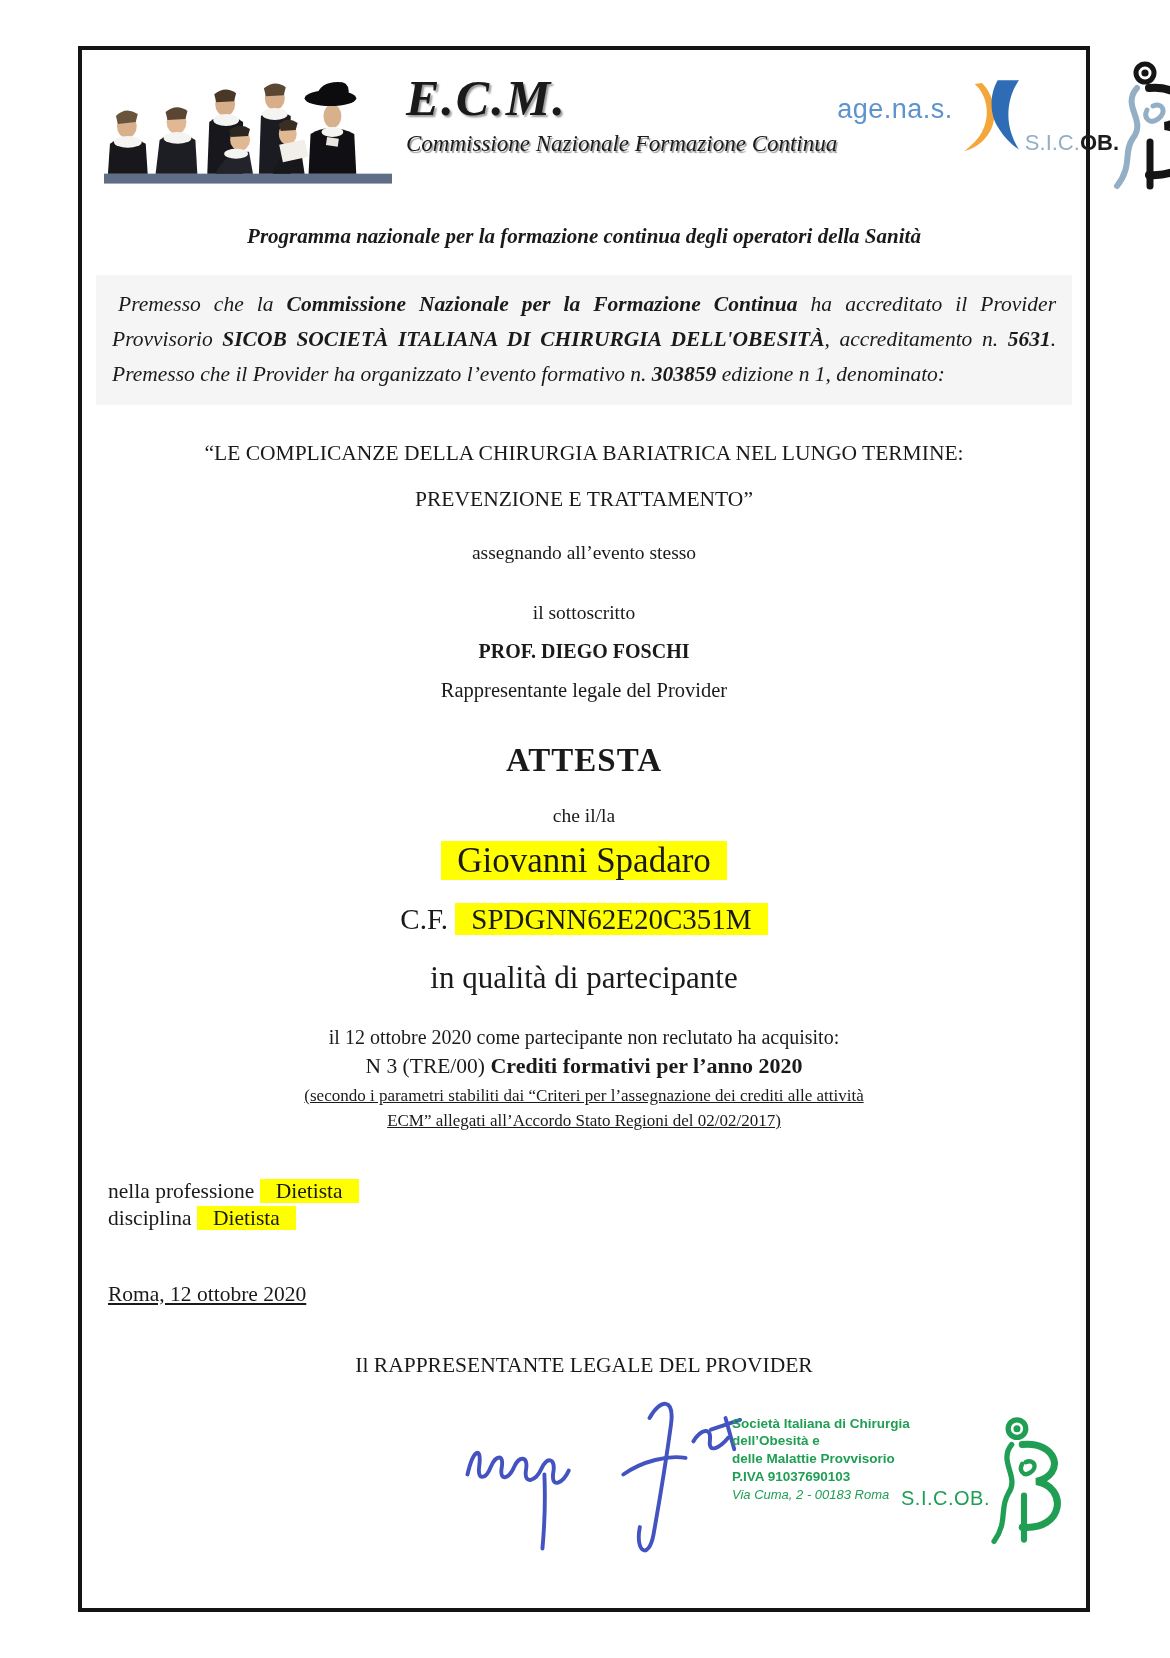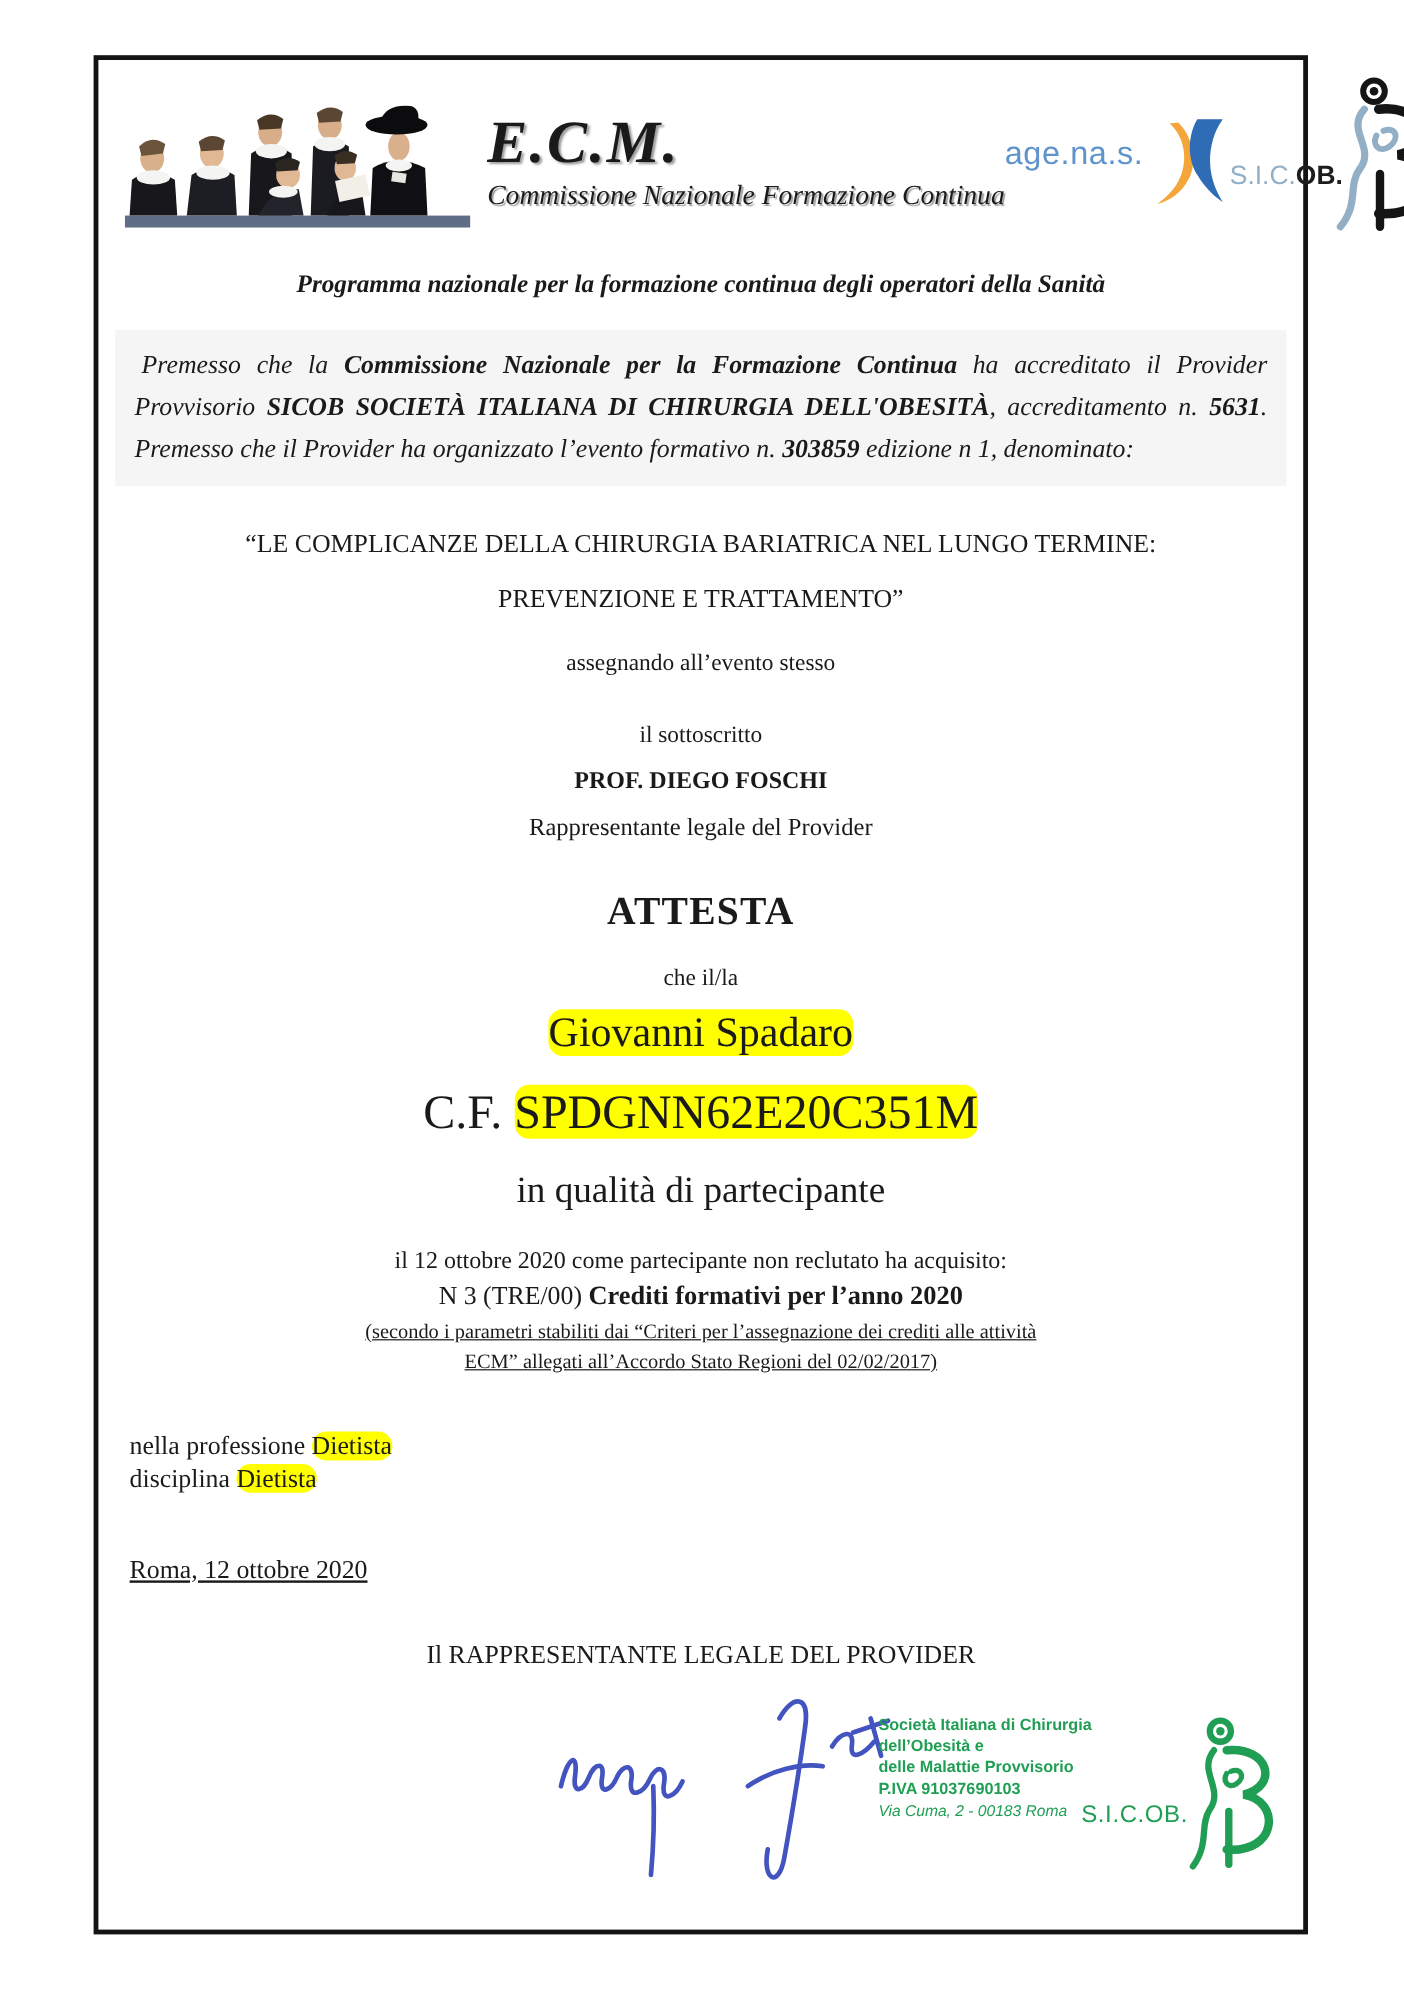--- a/index.html
+++ b/index.html
@@ -7,21 +7,21 @@
     --agenas-steel:#93afc6; --swoosh-orange:#f4a63a; --swoosh-blue:#2e6cb5;
     --signature-blue:#4353c0;
   }
   *{margin:0;padding:0;box-sizing:border-box;}
   html,body{background:#fff;}
   .page{position:relative;width:1170px;height:1658px;background:#fff;
     font-family:"Liberation Serif","DejaVu Serif",serif;color:#1a1a1a;overflow:hidden;}
   .doc-border{position:absolute;left:78px;top:46px;width:1012px;height:1566px;
     border:4px solid #141414;background:#fff;padding:8px 12px;}
   
-  .hdr{display:flex;align-items:center;height:138px;}
+  .hdr{display:flex;align-items:flex-start;height:138px;}
   .painting{width:288px;height:120px;margin:6px 0 0 10px;flex:0 0 auto;}
   .ecm-block{flex:1 1 auto;padding:14px 0 0 14px;}
   .ecm-title{font-size:50px;font-weight:bold;font-style:italic;letter-spacing:2px;
     text-shadow:2px 2px 2px #9a9a9a;line-height:1.05;}
   .ecm-sub{font-size:23px;font-style:italic;text-shadow:1.5px 1.5px 1px #9a9a9a;margin-top:6px;white-space:nowrap;}
   .agenas{display:flex;align-items:flex-start;margin-top:20px;flex:0 0 auto;}
   .agenas-word{font-family:"Liberation Sans","DejaVu Sans",sans-serif;font-size:27px;
     color:var(--agenas-blue);margin-top:16px;letter-spacing:.5px;}
   .agenas-swoosh{width:62px;height:80px;margin-left:4px;}
   .sicob-top{position:relative;width:188px;height:132px;flex:0 0 auto;margin-left:6px;}
@@ -40,22 +40,22 @@
   .dates-line{margin-top:10px;font-size:19.5px;}
   .objective{margin-top:44px;font-size:21.5px;}
   .assigning{margin-top:20px;font-size:19.5px;}
   .credits{margin-top:20px;font-size:21.5px;}
   .subscriber{margin-top:38px;font-size:19.5px;}
   .signer-name{margin-top:16px;font-size:20px;font-weight:bold;}
   .signer-role{margin-top:16px;font-size:20.5px;}
   .attesta{margin-top:40px;font-size:33px;font-weight:bold;letter-spacing:1px;}
   .cheilla{margin-top:26px;font-size:19.5px;}
   .participant{margin-top:14px;font-size:35px;}
-  .hl{background:var(--highlight);padding:0 0;border-radius:12px;}
-  .cf-line{margin-top:22px;font-size:40px;}
+  .hl{background:var(--highlight);padding:0 16px;}
+  .cf-line{margin-top:22px;font-size:29px;}
   .quality{margin-top:24px;font-size:31px;}
   .acquisition{margin-top:30px;font-size:20px;}
   .credits-year{margin-top:4px;font-size:21.5px;}
   .credits-year b{font-size:22px;}
   .note{margin:4px auto 0 auto;max-width:600px;font-size:17px;line-height:1.5;text-align:center;text-decoration:underline;}
   .prof-block{margin:44px 0 0 14px;font-size:21.5px;line-height:1.25;text-align:left;}
   .place-date{margin:50px 0 0 14px;font-size:21.5px;text-decoration:underline;text-align:left;}
   .rep-title{margin-top:46px;font-size:21.5px;}
   
   .footer{position:relative;height:230px;margin-top:6px;}

